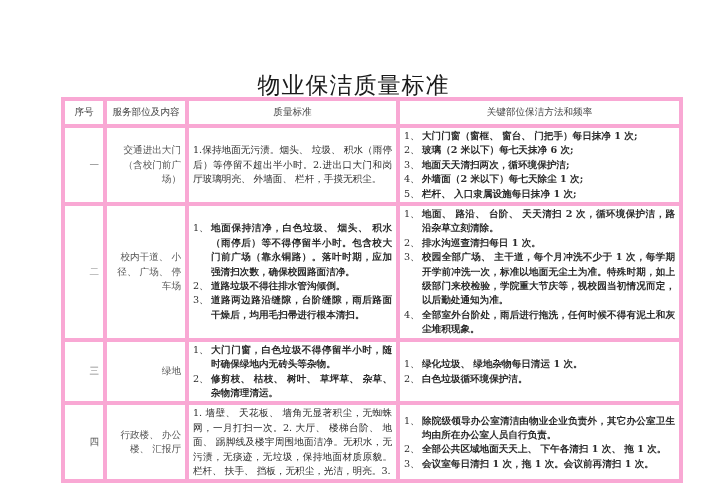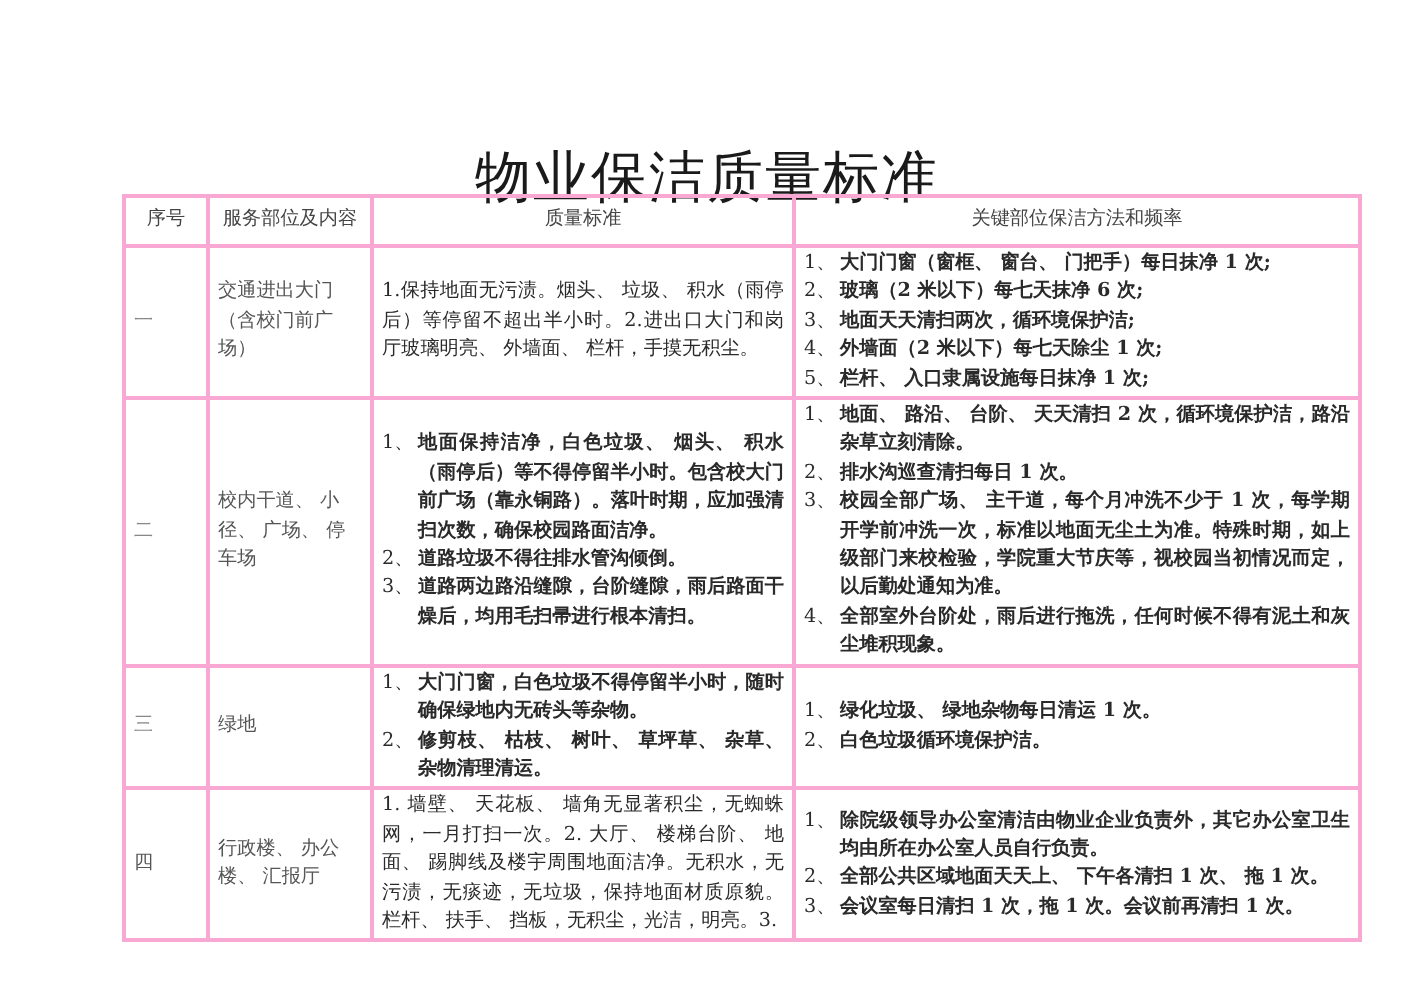--- a/index.html
+++ b/index.html
@@ -3,33 +3,33 @@
   <meta charset="utf-8">
   <style>
     html, body { margin: 0; padding: 0; background: #ffffff; }
     body {
       width: 707px; height: 500px; position: relative; overflow: hidden;
       font-family: "DejaVu Serif", "Liberation Serif", serif;
       color: #2a2a2a;
     }
     .title {
       position: absolute; left: 0; top: 70px; width: 707px;
-      text-align: center; font-size: 28px; letter-spacing: 1px; color: #1a1a1a;
+      text-align: center; font-size: 23px; letter-spacing: 1px; color: #1a1a1a;
     }
     table.std {
       position: absolute; left: 61px; top: 97px;
       width: 618px; border-collapse: collapse; table-layout: fixed;
       font-size: 9.6px; line-height: 14.4px;
     }
     table.std td, table.std th {
-      border: 2px solid #f9a8d4; padding: 1px 4px; vertical-align: middle;
+      border: 4px solid #f9a8d4; padding: 1px 4px; vertical-align: middle;
       font-weight: normal;
     }
     table.std th { height: 21px; text-align: center; color: #444; }
-    td.c { text-align: left; color: #555; }
+    td.c { text-align: right; color: #555; }
     td.c1 { color: #888; }
     td.txt { text-align: justify; padding: 2px 5px; }
     ol.nl { list-style: none; margin: 0; padding: 0; }
     ol.nl li { display: flex; }
     ol.nl li .n { flex: 0 0 18px; }
     ol.nl li .t { flex: 1; font-weight: bold; }
     tr.r1 td { height: 69px; }
     tr.r2 td { height: 111px; }
     tr.r3 td { height: 51px; }
     tr.r4 td { height: 49px; }

